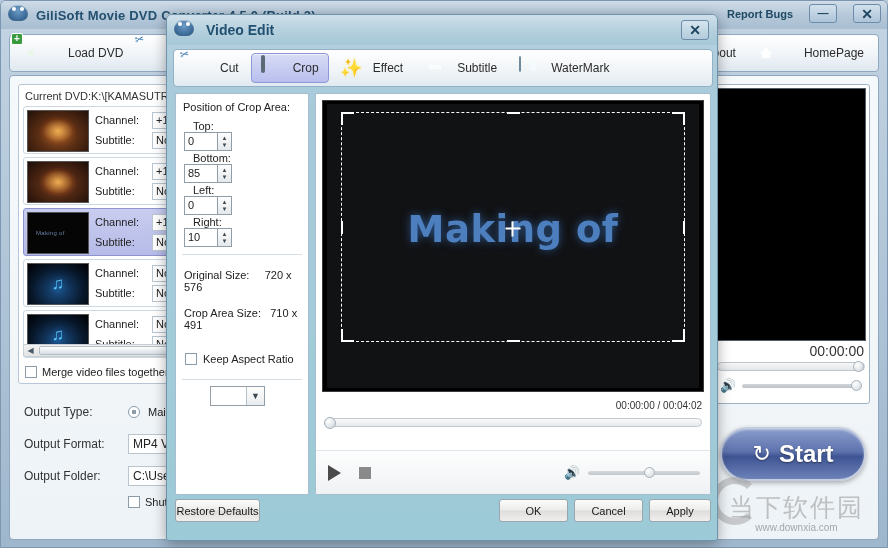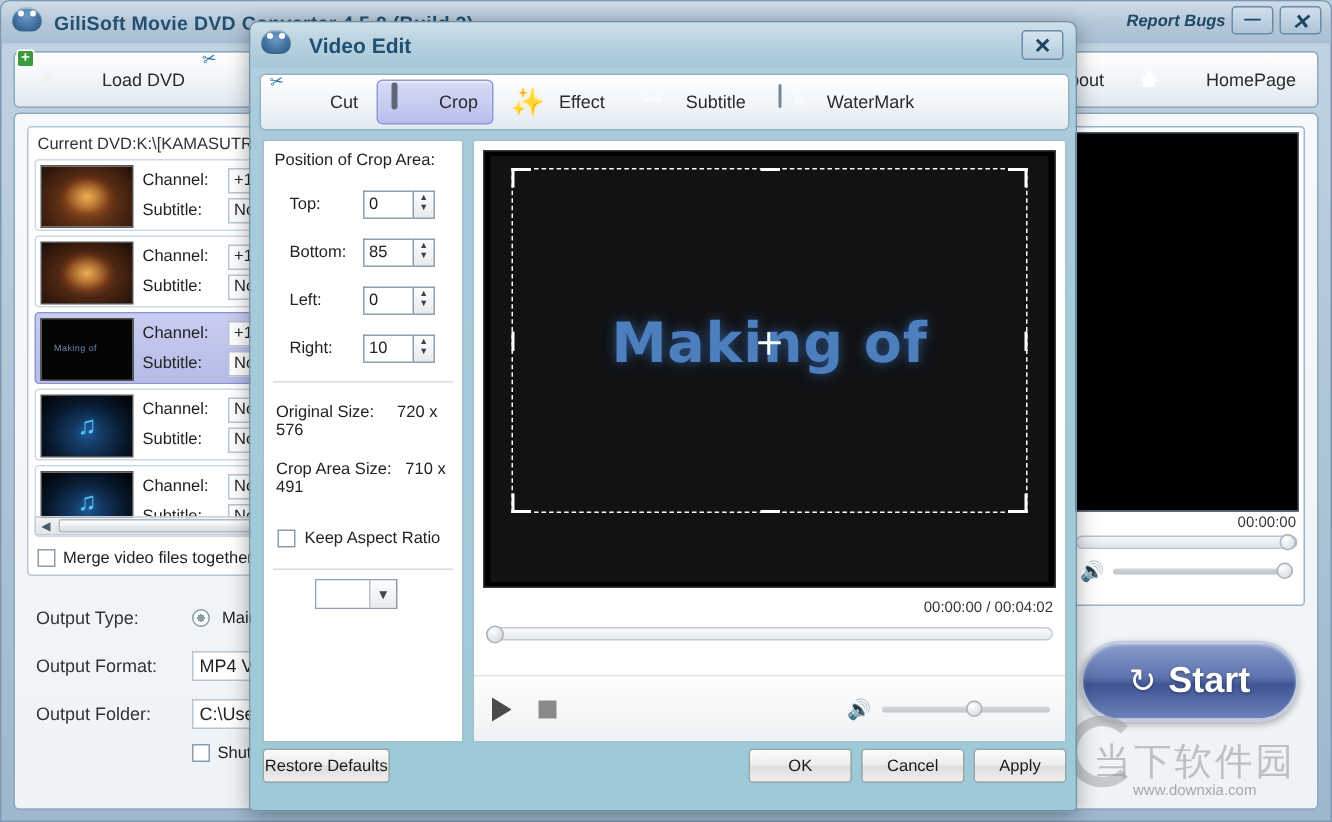--- a/index.html
+++ b/index.html
@@ -45,21 +45,21 @@
     background:#fff; border-radius:50%;
   }
   .logo-glyph:before { left:4px; }
   .logo-glyph:after  { right:4px; }
   .main-title {
     font-size: 13px; font-weight: bold; color: #24506f;
     letter-spacing: .2px; white-space: nowrap;
   }
   .title-right {
     position: absolute; right: 6px; top: 3px;
-    display: flex; align-items: center; gap: 4px; font-style: italic;
+    display: flex; align-items: center; gap: 16px;
   }
   .report-bugs {
     font-size: 11px; color: #1f4863; font-weight: bold; cursor: pointer;
   }
   .win-btn {
     width: 28px; height: 19px;
     border: 1px solid #6c8ca8;
     border-radius: 3px;
     background: linear-gradient(180deg,#d2e0ec 0%,#aec4d8 100%);
     display: flex; align-items: center; justify-content: center;
@@ -233,21 +233,21 @@
   }
   .shutdown-row { display: flex; align-items: center; gap: 5px; margin-top: 4px; margin-left: 104px; }
 
   
   .right-panel {
     position: absolute; right: 8px; top: 8px; width: 158px; height: 320px;
     background: #fff; border: 1px solid #9fb3c5; border-radius: 3px;
     padding: 3px;
   }
   .rp-video { width: 150px; height: 253px; background: #000; border: 1px solid #4d5c68; }
-  .rp-time { text-align: right; font-size: 10px; color: #333; padding: 2px 2px 0 0; }
+  .rp-time { text-align: right; font-size: 14px; color: #333; padding: 2px 2px 0 0; }
   .rp-seek {
     height: 9px; margin: 3px 1px 0 1px; border: 1px solid #bcc5cd; border-radius: 5px;
     background: linear-gradient(180deg,#f7f7f7,#e3e6e9); position: relative;
   }
   .rp-seek .knob {
     position: absolute; right: 0; top: -2px; width: 11px; height: 11px; border-radius: 50%;
     background: radial-gradient(circle at 35% 30%, #fff, #cfd6dc);
     border: 1px solid #a9b3bc;
   }
   .rp-vol { display: flex; align-items: center; gap: 6px; margin-top: 7px; padding: 0 4px; }
@@ -360,21 +360,21 @@
     line-height:8px; font-weight:bold; font-style: normal; display:block;
   }
 
   
   .crop-panel {
     position: absolute; left: 8px; top: 78px; width: 134px; height: 402px;
     background: #fff; border: 1px solid #a7bfcd; border-radius: 2px;
   }
   .cp-head { font-size: 11px; color: #222; padding: 7px 0 0 7px; }
   .cp-fields { padding: 7px 8px 0 8px; }
-  .cp-row { display: flex; align-items: center; height: 32px; }
+  .cp-row { display: flex; align-items: flex-start; height: 32px; flex-direction: column; }
   .cp-row .k { font-size: 11px; color: #222; width: 58px; padding-left: 9px; }
   .spinner { display: flex; align-items: stretch; height: 19px; }
   .spinner .inp {
     width: 33px; border: 1px solid #8f9ea9; border-right: none; background: #fff;
     font-size: 11px; color: #222; padding-left: 3px; line-height: 17px;
   }
   .spinner .btns {
     width: 15px; border: 1px solid #8f9ea9;
     background: linear-gradient(180deg,#fdfdfd,#e6e9ec);
     display: flex; flex-direction: column; justify-content: center; align-items: center;

